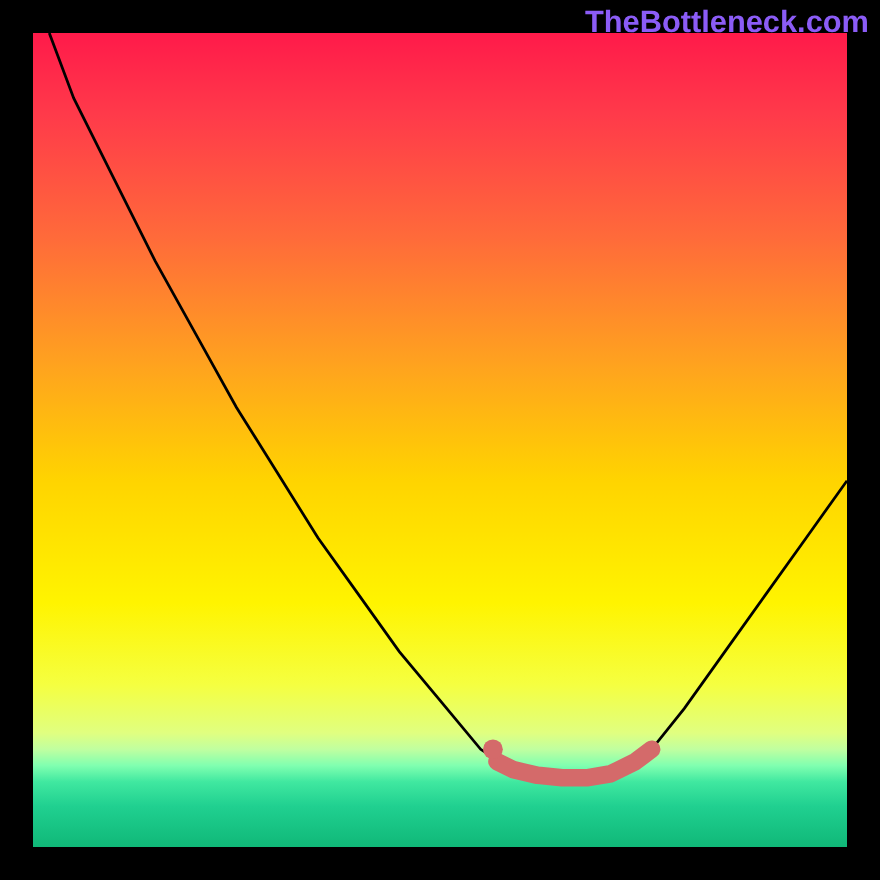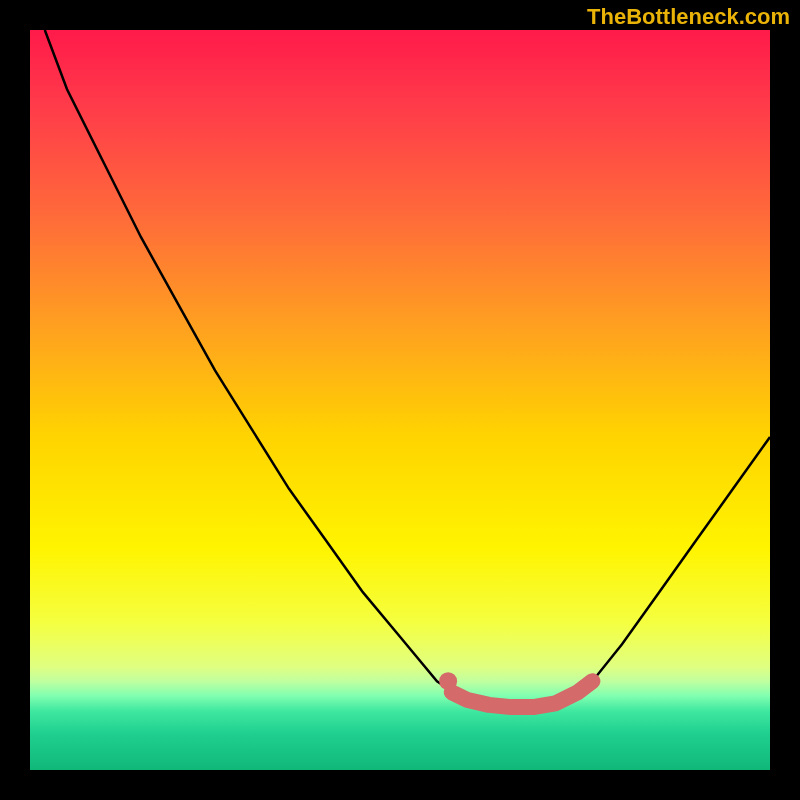--- a/index.html
+++ b/index.html
@@ -13,22 +13,22 @@
   .outer {
     width: 800px;
     height: 800px;
     background: #000;
     position: relative;
   }
   .watermark {
     position: absolute;
     top: 4px;
     right: 10px;
-    color: #eab308;
-    font-size: 22px;
+    color: #8b5cf6;
+    font-size: 28px;
     font-weight: bold;
     z-index: 10;
   }
   .plot {
     position: absolute;
     left: 30px;
     top: 30px;
     width: 740px;
     height: 740px;
     overflow: hidden;

